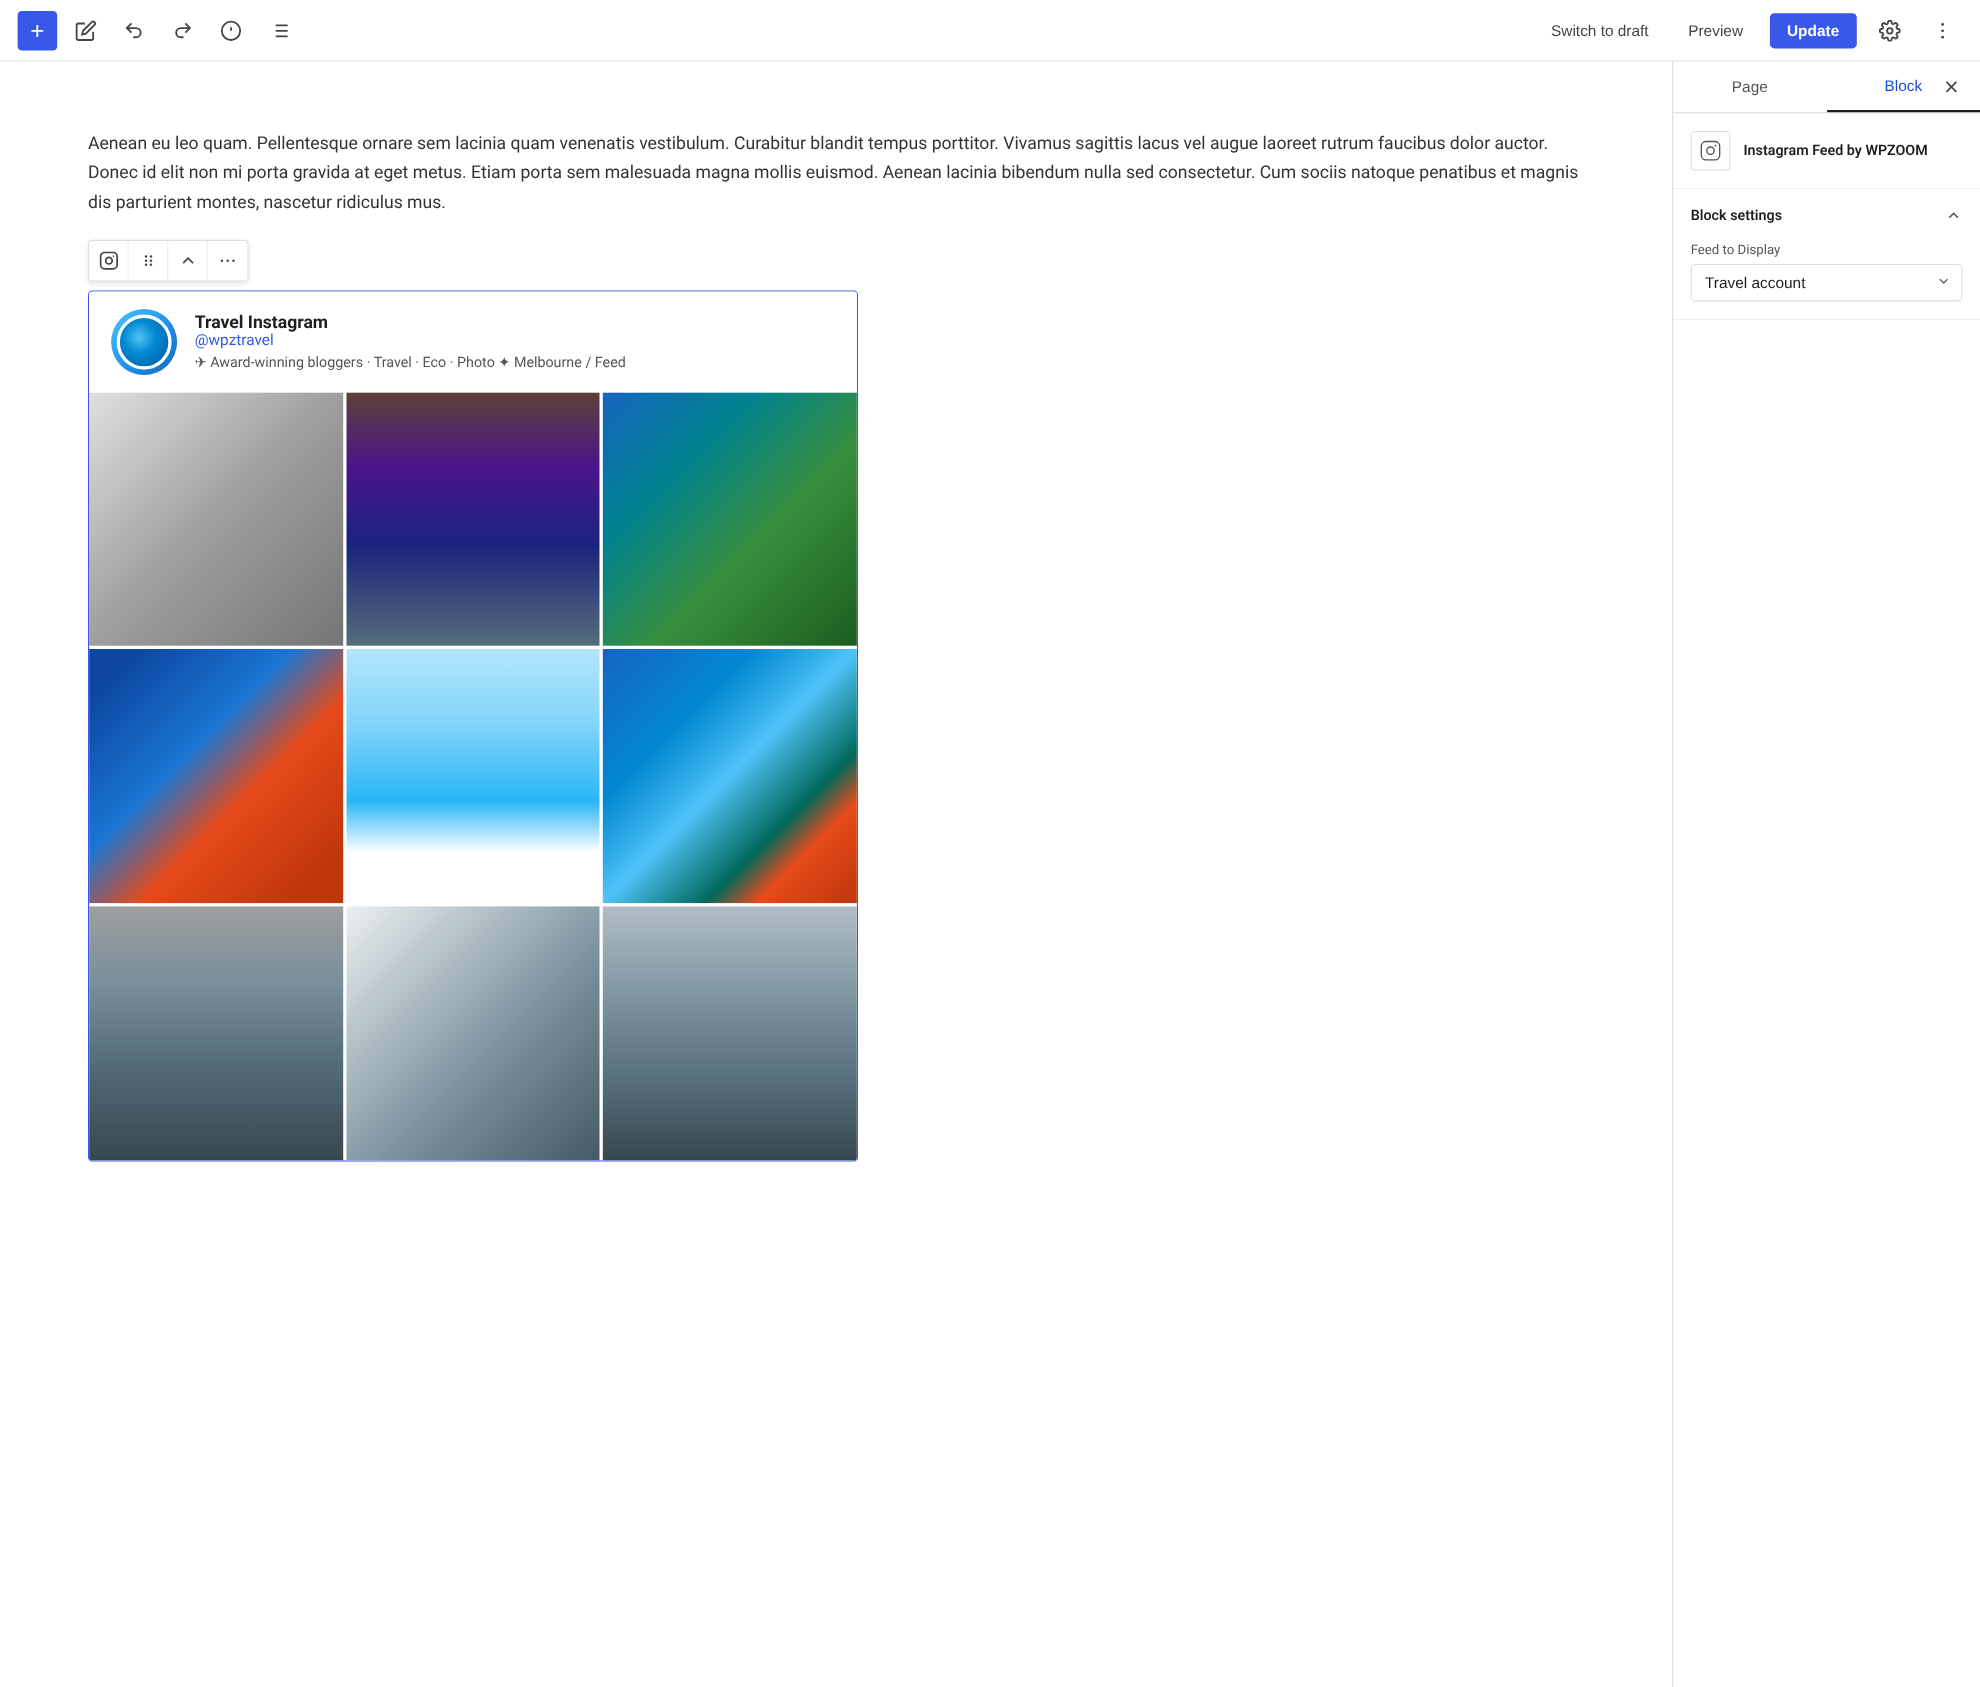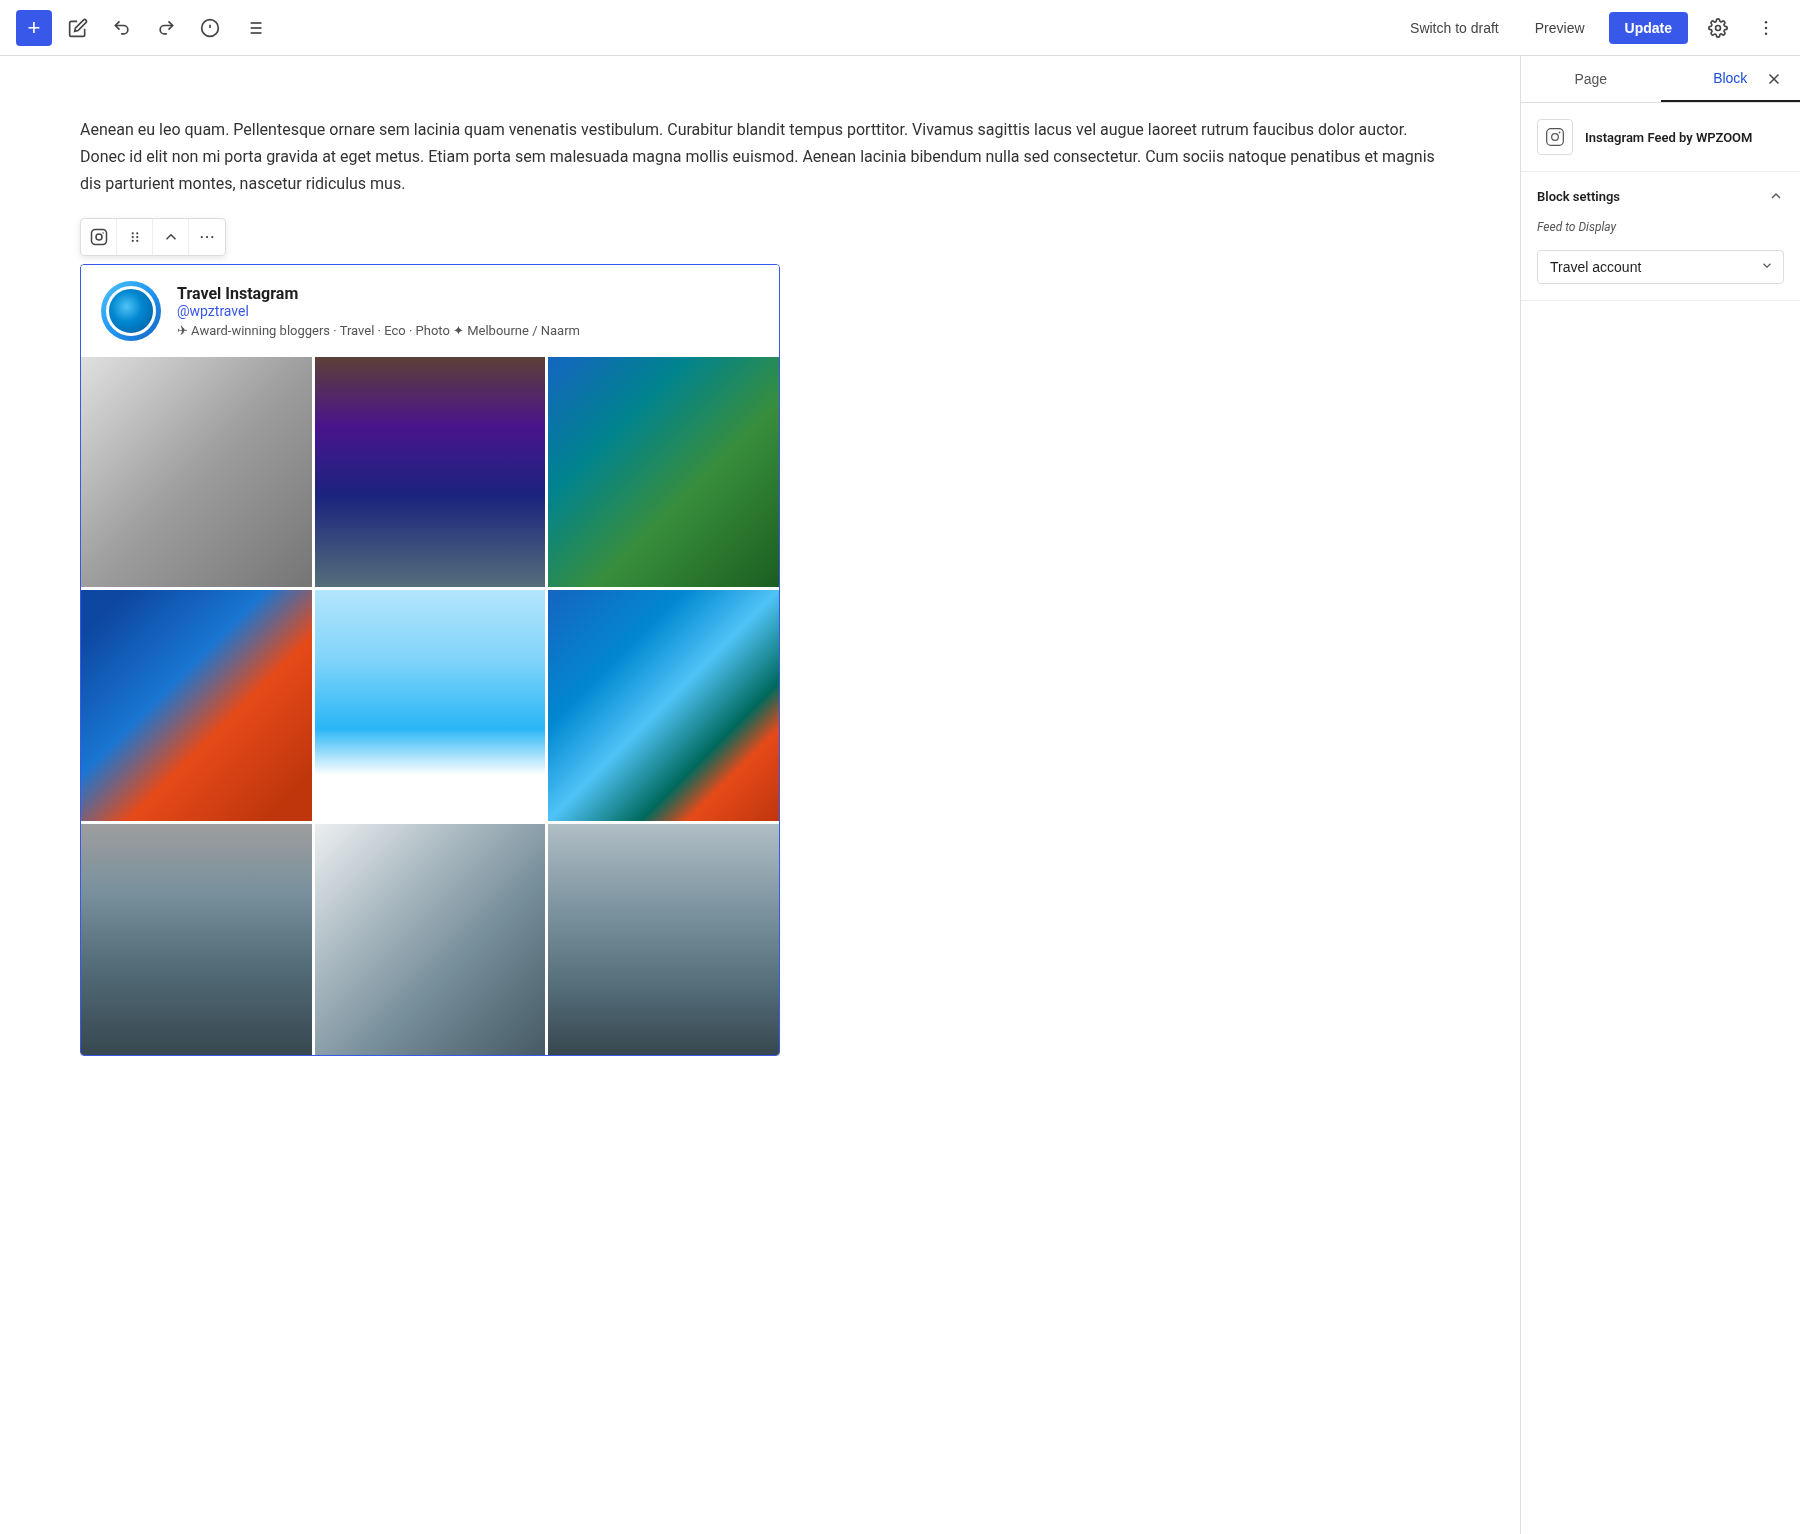--- a/index.html
+++ b/index.html
@@ -144,21 +144,21 @@
     .settings-section {
       border-bottom: 1px solid #eee;
     }
     .settings-header {
       display: flex; align-items: center; justify-content: space-between;
       padding: 16px; cursor: pointer;
     }
     .settings-header-title { font-size: 13px; font-weight: 600; color: #1e1e1e; }
     .settings-body { padding: 0 16px 16px; }
 
-    .field-label { font-size: 12px; color: #555; margin-bottom: 16px; font-style: italic; }
+    .field-label { font-size: 12px; color: #555; margin-bottom: 6px; }
     .select-wrapper {
       position: relative; width: 100%;
     }
     .select-wrapper select {
       width: 100%; padding: 8px 12px; border: 1px solid #ddd;
       border-radius: 4px; font-size: 14px; appearance: none;
       background: #fff; color: #1e1e1e; cursor: pointer;
     }
     .select-arrow {
       position: absolute; right: 10px; top: 50%; transform: translateY(-50%);
@@ -279,21 +279,21 @@
     </div>
 
     <div class="instagram-block">
       <div class="ig-header">
         <div class="ig-avatar">
           <div class="ig-avatar-inner"></div>
         </div>
         <div>
           <div class="ig-profile-name">Travel Instagram</div>
           <div class="ig-handle">@wpztravel</div>
-          <div class="ig-bio">✈ Award-winning bloggers · Travel · Eco · Photo ✦ Melbourne / Naarm</div>
+          <div class="ig-bio">✈ Award-winning bloggers · Travel · Eco · Photo ✦ Melbourne / Feed</div>
         </div>
       </div>
       <div class="ig-grid" id="ig-grid">
       <div class="ig-photo photo-kangaroo"></div>
           <div class="ig-photo photo-waterfall"></div>
           <div class="ig-photo photo-aerial-coast"></div>
           <div class="ig-photo photo-tram"></div>
           <div class="ig-photo photo-ferris"></div>
           <div class="ig-photo photo-golden-gate"></div>
           <div class="ig-photo photo-ocean"></div>

